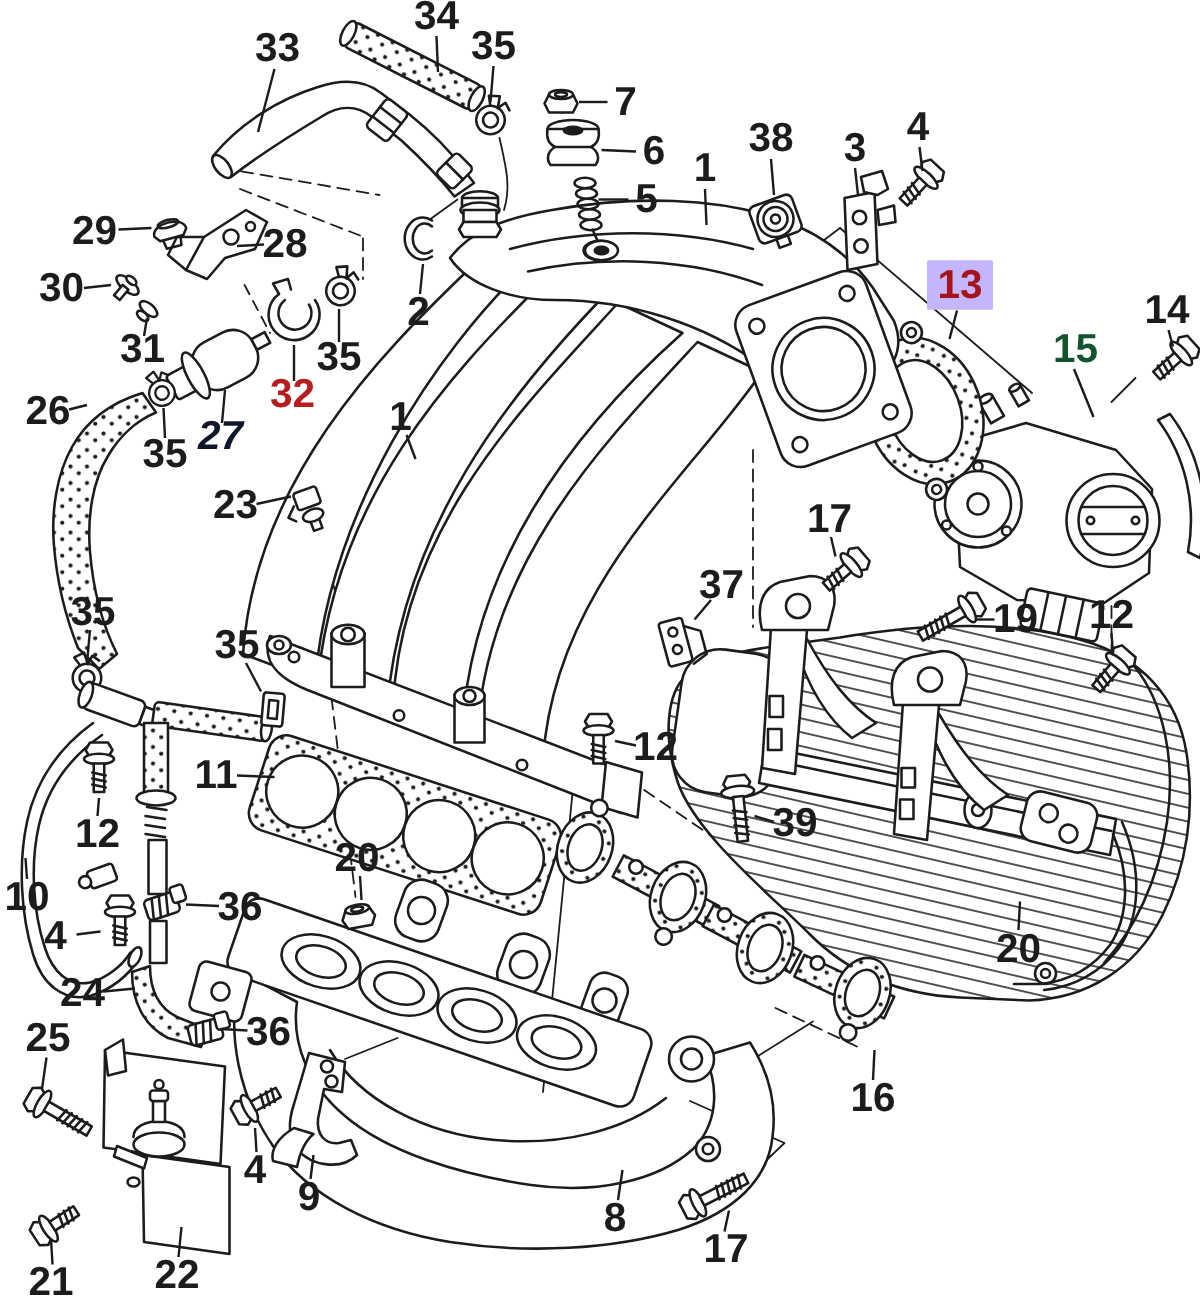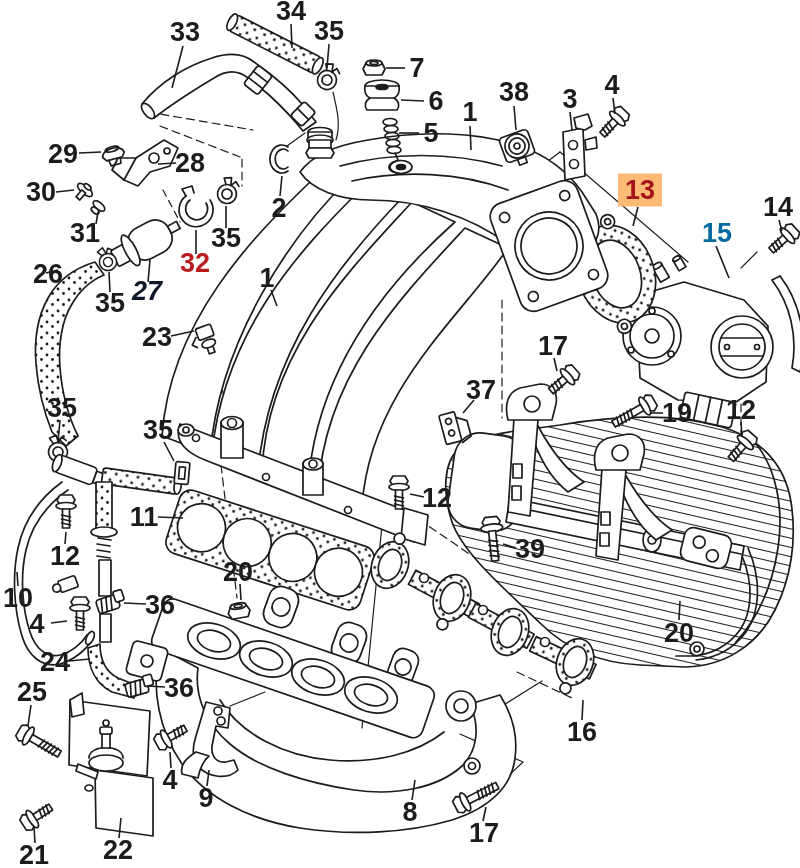--- a/index.html
+++ b/index.html
@@ -558,29 +558,29 @@
       <div class="lbl" style="left: 185px; top: 32px; color: rgb(28, 28, 28);">33</div>
       <div class="lbl" style="left: 291px; top: 11px; color: rgb(28, 28, 28);">34</div>
       <div class="lbl" style="left: 329px; top: 31px; color: rgb(28, 28, 28);">35</div>
       <div class="lbl" style="left: 417px; top: 68px; color: rgb(28, 28, 28);">7</div>
       <div class="lbl" style="left: 436px; top: 101px; color: rgb(28, 28, 28);">6</div>
       <div class="lbl" style="left: 431px; top: 133px; color: rgb(28, 28, 28);">5</div>
       <div class="lbl" style="left: 470px; top: 112px; color: rgb(28, 28, 28);">1</div>
       <div class="lbl" style="left: 514px; top: 92px; color: rgb(28, 28, 28);">38</div>
       <div class="lbl" style="left: 570px; top: 99px; color: rgb(28, 28, 28);">3</div>
       <div class="lbl" style="left: 612px; top: 85px; color: rgb(28, 28, 28);">4</div>
-      <div class="lbl hl" style="left: 640px; top: 190px; background: #fdba74; color: rgb(165, 19, 27);">13</div>
+      <div class="lbl hl" style="left: 640px; top: 190px; background: #c4b5fd; color: rgb(165, 19, 27);">13</div>
       <div class="lbl" style="left: 778px; top: 207px; color: rgb(28, 28, 28);">14</div>
-      <div class="lbl" style="left: 717px; top: 233px; color: #0369a1;">15</div>
+      <div class="lbl" style="left: 717px; top: 233px; color: #14532d;">15</div>
       <div class="lbl" style="left: 63px; top: 154px; color: rgb(28, 28, 28);">29</div>
       <div class="lbl" style="left: 190px; top: 163px; color: rgb(28, 28, 28);">28</div>
       <div class="lbl" style="left: 41px; top: 192px; color: rgb(28, 28, 28);">30</div>
-      <div class="lbl" style="left: 85px; top: 233px; color: rgb(28, 28, 28); text-align: right;">31</div>
+      <div class="lbl" style="left: 95px; top: 233px; color: rgb(28, 28, 28); text-align: right;">31</div>
       <div class="lbl" style="left: 279px; top: 208px; color: rgb(28, 28, 28);">2</div>
-      <div class="lbl" style="left: 48px; top: 274px; color: rgb(28, 28, 28);">26</div>
+      <div class="lbl" style="left: 32px; top: 274px; color: rgb(28, 28, 28);">26</div>
       <div class="lbl" style="left: 147px; top: 291px; color: #0f172a; font-style: italic;">27</div>
       <div class="lbl" style="left: 195px; top: 263px; color: #b91c1c;">32</div>
       <div class="lbl" style="left: 226px; top: 238px; color: rgb(28, 28, 28);">35</div>
       <div class="lbl" style="left: 110px; top: 303px; color: rgb(28, 28, 28);">35</div>
       <div class="lbl" style="left: 157px; top: 337px; color: rgb(28, 28, 28);">23</div>
       <div class="lbl" style="left: 62px; top: 408px; color: rgb(28, 28, 28);">35</div>
       <div class="lbl" style="left: 158px; top: 430px; color: rgb(28, 28, 28);">35</div>
       <div class="lbl" style="left: 144px; top: 517px; color: rgb(28, 28, 28);">11</div>
       <div class="lbl" style="left: 65px; top: 556px; color: rgb(28, 28, 28);">12</div>
       <div class="lbl" style="left: 238px; top: 572px; color: rgb(28, 28, 28);">20</div>

